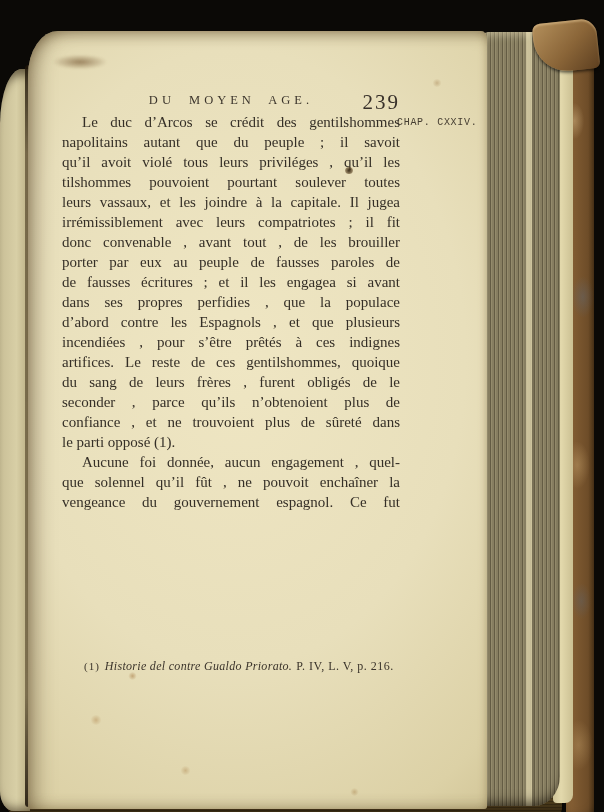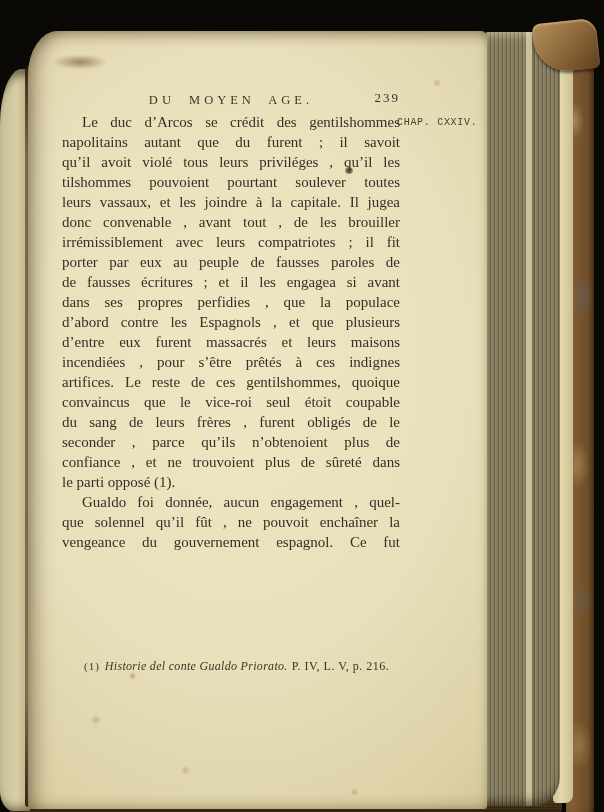--- a/index.html
+++ b/index.html
@@ -89,21 +89,21 @@
   }
 
   .header{position:absolute;left:34px;top:62px;width:338px;height:22px;}
   .running-title{
     display:block;text-align:center;
     font-size:12.5px;letter-spacing:4px;word-spacing:7px;
     color:#3c352c;
   }
   .page-number{
     position:absolute;right:0;top:-3px;
-    font-size:13px;letter-spacing:2px;color:#38312a;
+    font-size:21px;letter-spacing:2px;color:#38312a;
   }
 
   .margin-note{
     position:absolute;left:369px;top:86px;width:88px;
     font-size:10px;letter-spacing:.7px;color:#453d31;
     white-space:nowrap;
     font-family:Liberation Mono, monospace;
   }
 
   .text-block{
@@ -158,45 +158,43 @@
 
     <div class="header">
       <span class="running-title">DU MOYEN AGE.</span>
       <span class="page-number">239</span>
     </div>
 
     <div class="margin-note">CHAP. CXXIV.</div>
 
     <div class="text-block">
       <div class="ln ln-first">Le duc d’Arcos se crédit des gentilshommes</div>
-      <div class="ln">napolitains autant que du furent ; il savoit</div>
+      <div class="ln">napolitains autant que du peuple ; il savoit</div>
       <div class="ln">qu’il avoit violé tous leurs priviléges , qu’il les</div>
       <div class="ln">tilshommes pouvoient pourtant soulever toutes</div>
       <div class="ln">leurs vassaux, et les joindre à la capitale. Il jugea</div>
+      <div class="ln">irrémissiblement avec leurs compatriotes ; il fit</div>
       <div class="ln">donc convenable , avant tout , de les brouiller</div>
-      <div class="ln">irrémissiblement avec leurs compatriotes ; il fit</div>
       <div class="ln">porter par eux au peuple de fausses paroles de</div>
       <div class="ln">de fausses écritures ; et il les engagea si avant</div>
       <div class="ln">dans ses propres perfidies , que la populace</div>
       <div class="ln">d’abord contre les Espagnols , et que plusieurs</div>
-      <div class="ln">d’entre eux furent massacrés et leurs maisons</div>
       <div class="ln">incendiées , pour s’être prêtés à ces indignes</div>
       <div class="ln">artifices. Le reste de ces gentilshommes, quoique</div>
-      <div class="ln">convaincus que le vice-roi seul étoit coupable</div>
       <div class="ln">du sang de leurs frères , furent obligés de le</div>
       <div class="ln">seconder , parce qu’ils n’obtenoient plus de</div>
       <div class="ln">confiance , et ne trouvoient plus de sûreté dans</div>
       <div class="ln ln-last">le parti opposé (1).</div>
-      <div class="ln ln-first">Gualdo foi donnée, aucun engagement , quel-</div>
+      <div class="ln ln-first">Aucune foi donnée, aucun engagement , quel-</div>
       <div class="ln">que solennel qu’il fût , ne pouvoit enchaîner la</div>
       <div class="ln">vengeance du gouvernement espagnol. Ce fut</div>
     </div>
 
     <div class="footnote">
-      <span class="fn-marker">(1)</span><span class="fn-italic">Historie del conte Gualdo Priorato.</span><span class="fn-roman">P. IV, L. V, p. 216.</span>
+      <span class="fn-marker">(1)</span><span class="fn-italic">Historie del contre Gualdo Priorato.</span><span class="fn-roman">P. IV, L. V, p. 216.</span>
     </div>
 
     <div class="spot spot-ink"></div>
     <div class="spot spot-a"></div>
     <div class="spot spot-b"></div>
     <div class="spot spot-c"></div>
     <div class="spot spot-d"></div>
     <div class="spot spot-e"></div>
     <div class="spot smudge-top"></div>
 

